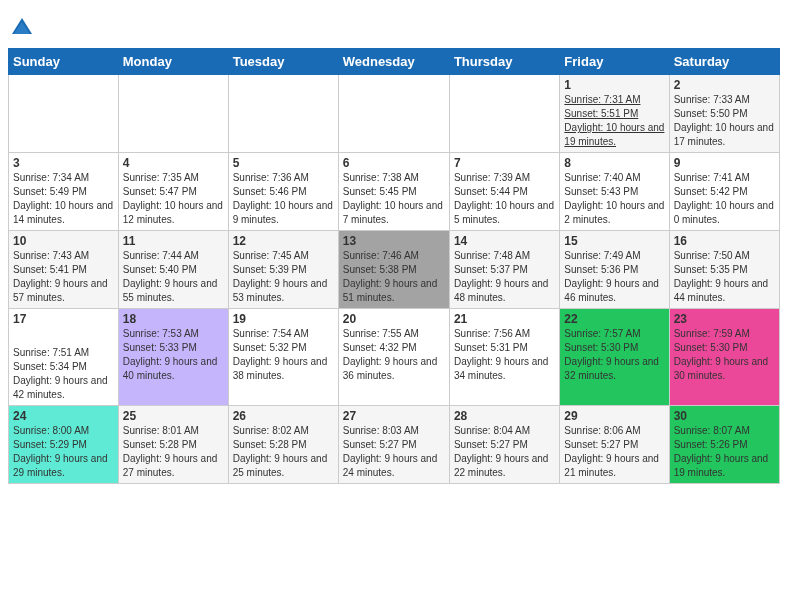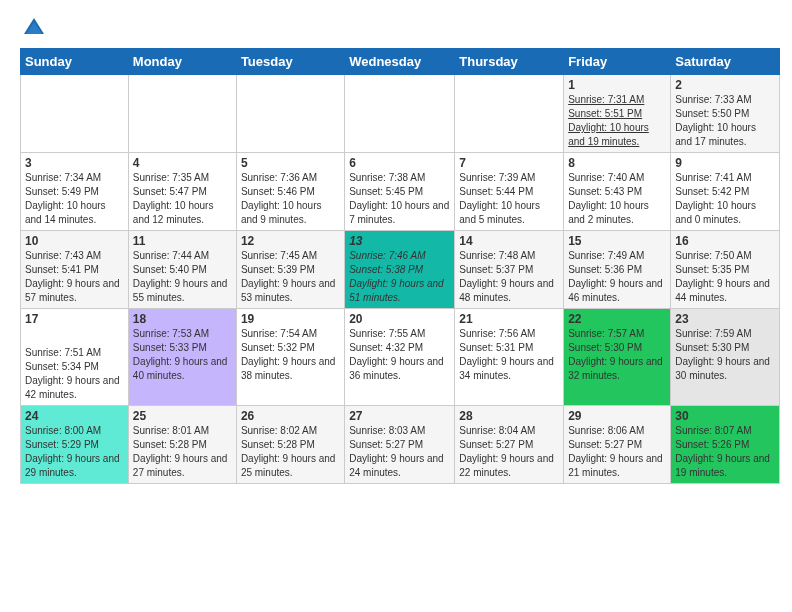--- a/index.html
+++ b/index.html
@@ -6,21 +6,21 @@
     body {
       font-family: Arial, sans-serif;
       background: #fff;
       width: 792px;
       min-height: 612px;
       padding: 0;
     }
     .page {
       width: 792px;
       background: #fff;
-      padding: 10px 12px 12px 20px;
+      padding: 10px 12px 12px 8px;
     }
     .header {
       display: flex;
       align-items: flex-start;
       justify-content: space-between;
       margin-bottom: 6px;
     }
     .logo {
       display: flex;
       align-items: center;
@@ -213,21 +213,21 @@
             <div class="day-info" style="white-space: pre-line;">Sunrise: 7:44 AM
 Sunset: 5:40 PM
 Daylight: 9 hours and 55 minutes.</div>
           </td>
           <td style="background: rgb(245, 245, 245);">
             <div class="day-num">12</div>
             <div class="day-info" style="white-space: pre-line;">Sunrise: 7:45 AM
 Sunset: 5:39 PM
 Daylight: 9 hours and 53 minutes.</div>
           </td>
-          <td style="background: #14b8a6; font-style: italic;">
+          <td style="background: #a3a3a3;">
             <div class="day-num">13</div>
             <div class="day-info" style="white-space: pre-line;">Sunrise: 7:46 AM
 Sunset: 5:38 PM
 Daylight: 9 hours and 51 minutes.</div>
           </td>
           <td style="background: rgb(245, 245, 245);">
             <div class="day-num">14</div>
             <div class="day-info" style="white-space: pre-line;">Sunrise: 7:48 AM
 Sunset: 5:37 PM
 Daylight: 9 hours and 48 minutes.</div>
@@ -275,21 +275,21 @@
             <div class="day-info" style="white-space: pre-line;">Sunrise: 7:56 AM
 Sunset: 5:31 PM
 Daylight: 9 hours and 34 minutes.</div>
           </td>
           <td style="background: #22c55e;">
             <div class="day-num">22</div>
             <div class="day-info" style="white-space: pre-line;">Sunrise: 7:57 AM
 Sunset: 5:30 PM
 Daylight: 9 hours and 32 minutes.</div>
           </td>
-          <td style="background: #e5e5e5;">
+          <td style="background: #ec4899;">
             <div class="day-num">23</div>
             <div class="day-info" style="white-space: pre-line;">Sunrise: 7:59 AM
 Sunset: 5:30 PM
 Daylight: 9 hours and 30 minutes.</div>
           </td>
         </tr>
         <tr>
           <td style="background: #5eead4;">
             <div class="day-num">24</div>
             <div class="day-info" style="white-space: pre-line;">Sunrise: 8:00 AM

